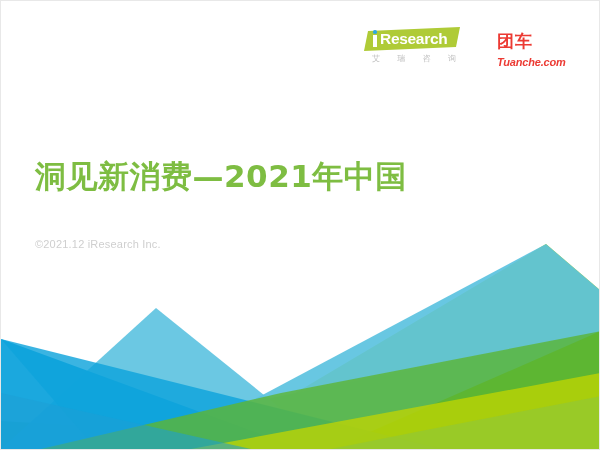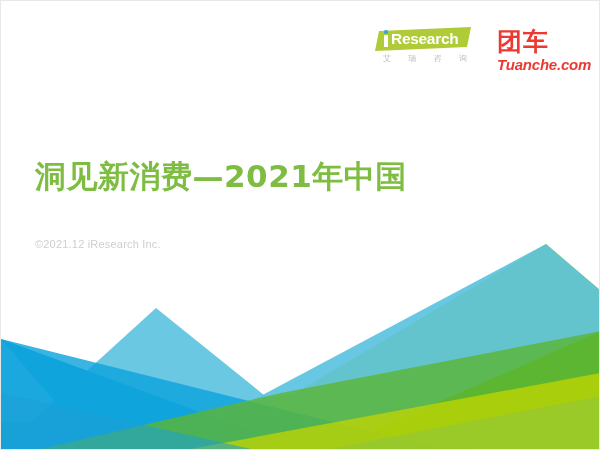--- a/index.html
+++ b/index.html
@@ -34,21 +34,21 @@
   }
 
   
   .logo-bar {
     position: absolute;
     top: 26px;
     right: 18px;
     z-index: 3;
     display: flex;
     align-items: flex-start;
-    gap: 26px;
+    gap: 37px;
   }
 
   .iresearch-logo {
     position: relative;
     width: 96px;
     height: 44px;
   }
   .ir-mark {
     position: relative;
     width: 96px;
@@ -98,29 +98,29 @@
     letter-spacing: 0px;
   }
 
   .tuanche-logo {
     position: relative;
     width: 84px;
     height: 44px;
     padding-top: 1px;
   }
   .tc-cn {
-    font-size: 25px;
+    font-size: 17px;
     font-weight: bold;
     color: #ec3a33;
     line-height: 27px;
     letter-spacing: 1px;
     font-family: "DejaVu Sans", sans-serif;
   }
   .tc-en {
-    font-size: 15px;
+    font-size: 11px;
     font-weight: bold;
     color: #ec3a33;
     letter-spacing: -0.2px;
     font-style: italic;
     margin-top: 1px;
     font-family: "Liberation Sans", sans-serif;
   }
 
   
   .title-block {

